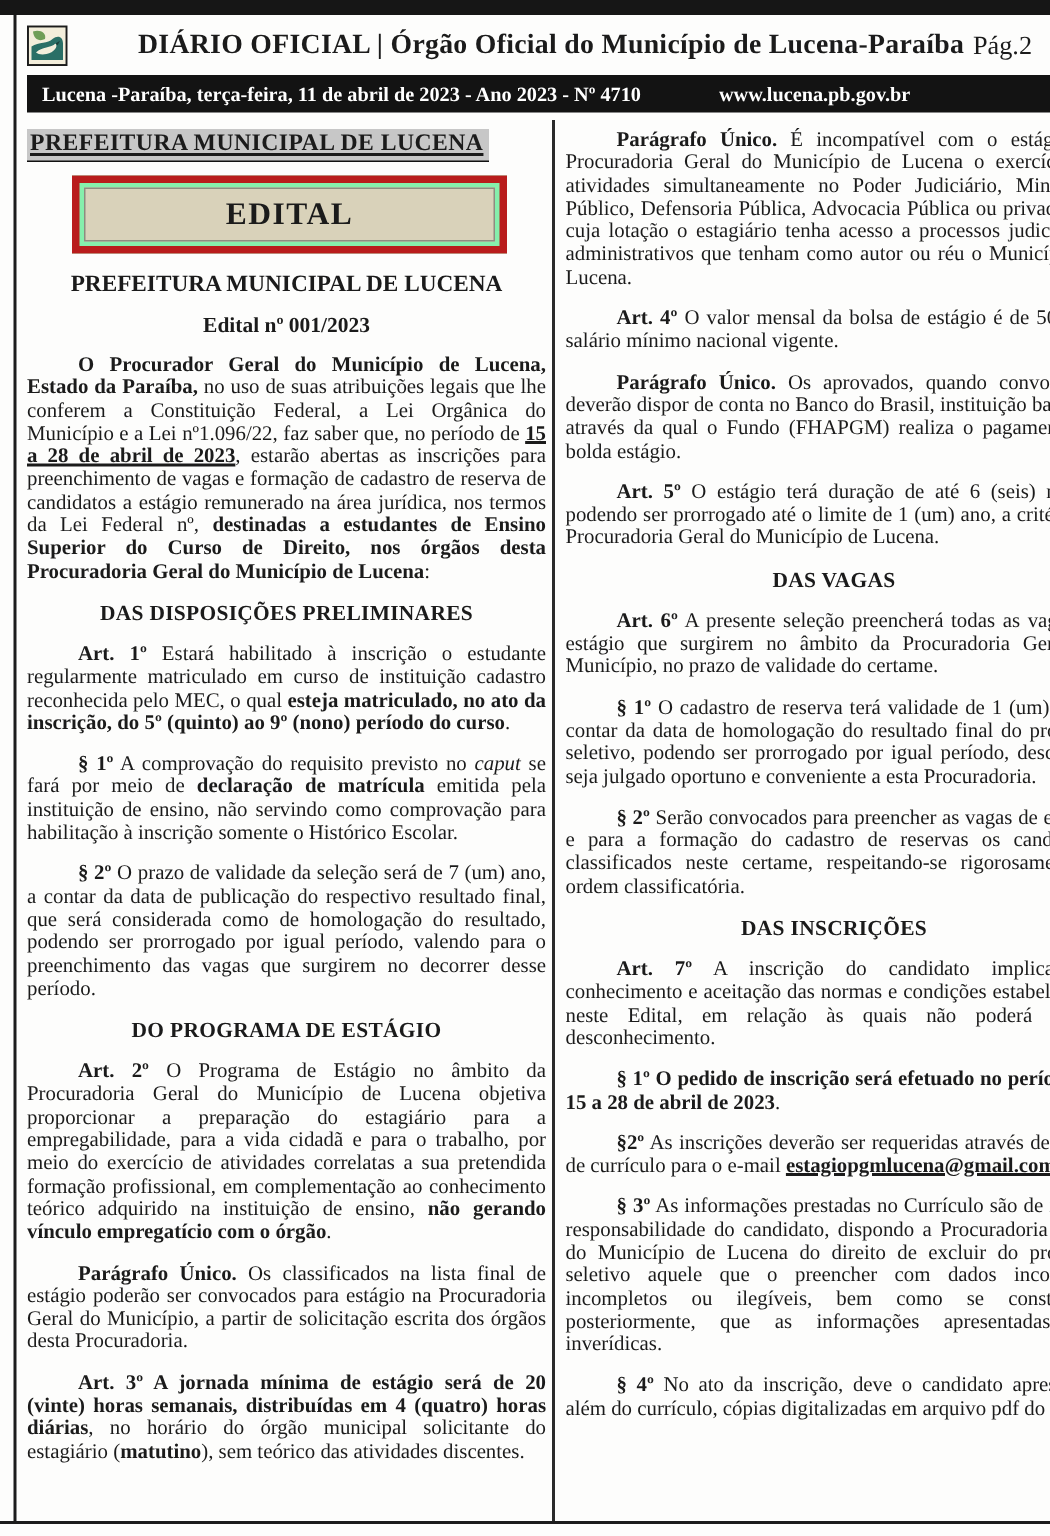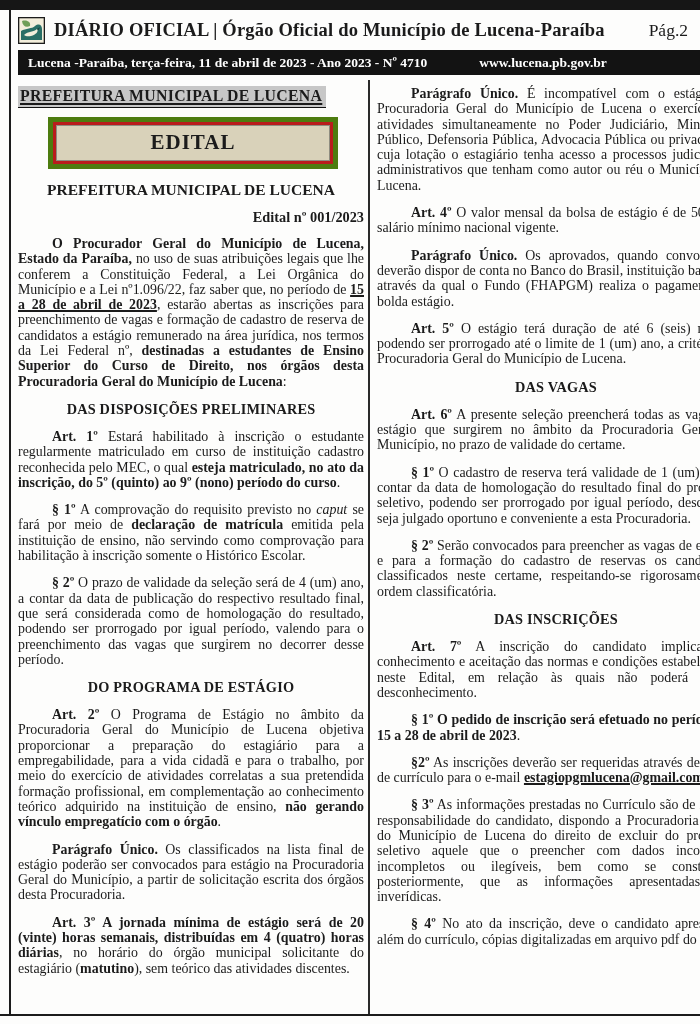--- a/index.html
+++ b/index.html
@@ -8,21 +8,21 @@
     background:#fdfdfc;color:#1b1b1b;
     font-family:"Liberation Serif","DejaVu Serif",serif;
   }
   .top-strip{position:absolute;top:0;left:0;width:700px;height:10px;background:#161616;}
   .left-border{position:absolute;left:9px;top:10px;width:2px;height:1006px;background:#1c1c1c;}
   .bottom-border{position:absolute;left:0;top:1014px;width:700px;height:2px;background:#1c1c1c;}
   .column-divider{position:absolute;left:368px;top:80px;width:2px;height:934px;background:#2a2a2a;}
 
   .masthead{position:absolute;top:13px;left:18px;width:678px;height:34px;display:flex;align-items:center;}
   .crest{width:27px;height:27px;flex:0 0 27px;margin-right:9px;}
-  .masthead-title{font-weight:bold;font-size:18.5px;letter-spacing:0.2px;white-space:nowrap;}
+  .masthead-title{font-weight:bold;font-size:18.5px;letter-spacing:0.2px;white-space:nowrap;margin-left:38px;}
   .page-number{margin-left:auto;margin-right:8px;font-weight:normal;font-size:17.5px;}
 
   .dateline{
     position:absolute;top:50px;left:18px;width:722px;height:25px;background:#131313;color:#ffffff;
     display:flex;align-items:center;font-weight:bold;font-size:13.5px;white-space:nowrap;
   }
   .dateline-text{padding-left:10px;}
   .dateline-site{margin-left:52px;}
 
   .content{position:absolute;top:86px;left:18px;width:720px;display:flex;align-items:flex-start;}
@@ -40,21 +40,21 @@
     font-weight:bold;text-align:center;margin:0 0 10px 0;
   }
   .highlight-wrap{margin:0 0 9px 0;}
   .highlight-title{
     display:inline-block;background:#c7c7c7;font-weight:bold;font-size:15.8px;
     padding:1px 4px 2px 2px;letter-spacing:0.3px;
     text-decoration:underline;text-decoration-thickness:2px;text-underline-offset:2px;
     border-bottom:1px solid #111;
   }
   .edital-box{
-    margin:3px 26px 12px 30px;border:5px solid #4d7c0f;background:#b91c1c;padding:3px;
+    margin:3px 26px 12px 30px;border:5px solid #b91c1c;background:#86efac;padding:3px;
   }
   .edital-box-inner{
     background:#d9d2ba;border:1px solid #8e8c80;text-align:center;
     font-weight:bold;font-size:21px;letter-spacing:1px;padding:4px 0 5px 0;
   }
 </style>
 </head>
 <body>
 
 <div>
@@ -78,26 +78,26 @@
     <span class="dateline-site">www.lucena.pb.gov.br</span>
   </div>
 
   <div class="content">
     <div class="col-left">
         <div class="highlight-wrap"><span class="highlight-title">PREFEITURA MUNICIPAL DE LUCENA</span></div>
         <div class="edital-box">
           <div class="edital-box-inner">EDITAL</div>
         </div>
         <div class="center-line" style="font-size: 15.5px;">PREFEITURA MUNICIPAL DE LUCENA</div>
-        <div class="center-line" style="font-size: 14.3px; margin-top: 8px; text-align: right;">Edital nº 001/2023</div>
+        <div class="center-line" style="font-size: 14.3px; margin-top: 8px;">Edital nº 001/2023</div>
         <p class="para"><span style="font-weight: bold;">O Procurador Geral do Município de Lucena, Estado da Paraíba,</span><span> no uso de suas atribuições legais que lhe conferem a Constituição Federal, a Lei Orgânica do Município e a Lei nº1.096/22, faz saber que, no período de </span><span style="font-weight: bold; text-decoration: underline 1.5px;">15 a 28 de abril de 2023</span><span>, estarão abertas as inscrições para preenchimento de vagas e formação de cadastro de reserva de candidatos a estágio remunerado na área jurídica, nos termos da Lei Federal nº, </span><span style="font-weight: bold;">destinadas a estudantes de Ensino Superior do Curso de Direito, nos órgãos desta Procuradoria Geral do Município de Lucena</span><span>:</span></p>
         <div class="heading">DAS DISPOSIÇÕES PRELIMINARES</div>
         <p class="para"><span style="font-weight: bold;">Art. 1º</span><span> Estará habilitado à inscrição o estudante regularmente matriculado em curso de instituição cadastro reconhecida pelo MEC, o qual </span><span style="font-weight: bold;">esteja matriculado, no ato da inscrição, do 5º (quinto) ao 9º (nono) período do curso</span><span>.</span></p>
         <p class="para"><span style="font-weight: bold;">§ 1º</span><span> A comprovação do requisito previsto no </span><span style="font-style: italic;">caput</span><span> se fará por meio de </span><span style="font-weight: bold;">declaração de matrícula</span><span> emitida pela instituição de ensino, não servindo como comprovação para habilitação à inscrição somente o Histórico Escolar.</span></p>
-        <p class="para"><span style="font-weight: bold;">§ 2º</span><span> O prazo de validade da seleção será de 4 (um) ano, a contar da data de publicação do respectivo resultado final, que será considerada como de homologação do resultado, podendo ser prorrogado por igual período, valendo para o preenchimento das vagas que surgirem no decorrer desse período.</span></p>
+        <p class="para"><span style="font-weight: bold;">§ 2º</span><span> O prazo de validade da seleção será de 7 (um) ano, a contar da data de publicação do respectivo resultado final, que será considerada como de homologação do resultado, podendo ser prorrogado por igual período, valendo para o preenchimento das vagas que surgirem no decorrer desse período.</span></p>
         <div class="heading">DO PROGRAMA DE ESTÁGIO</div>
         <p class="para"><span style="font-weight: bold;">Art. 2º</span><span> O Programa de Estágio no âmbito da Procuradoria Geral do Município de Lucena objetiva proporcionar a preparação do estagiário para a empregabilidade, para a vida cidadã e para o trabalho, por meio do exercício de atividades correlatas a sua pretendida formação profissional, em complementação ao conhecimento teórico adquirido na instituição de ensino, </span><span style="font-weight: bold;">não gerando vínculo empregatício com o órgão</span><span>.</span></p>
         <p class="para"><span style="font-weight: bold;">Parágrafo Único.</span><span> Os classificados na lista final de estágio poderão ser convocados para estágio na Procuradoria Geral do Município, a partir de solicitação escrita dos órgãos desta Procuradoria.</span></p>
         <p class="para"><span style="font-weight: bold;">Art. 3º A jornada mínima de estágio será de 20 (vinte) horas semanais, distribuídas em 4 (quatro) horas diárias</span><span>, no horário do órgão municipal solicitante do estagiário (</span><span style="font-weight: bold;">matutino</span><span>), sem teórico das atividades discentes.</span></p>
       </div>
     <div class="col-right">
         <p class="para"><span style="font-weight: bold;">Parágrafo Único.</span><span> É incompatível com o estágio na Procuradoria Geral do Município de Lucena o exercício de atividades simultaneamente no Poder Judiciário, Ministério Público, Defensoria Pública, Advocacia Pública ou privada, em cuja lotação o estagiário tenha acesso a processos judicias ou administrativos que tenham como autor ou réu o Município de Lucena.</span></p>
         <p class="para"><span style="font-weight: bold;">Art. 4º</span><span> O valor mensal da bolsa de estágio é de 50% do salário mínimo nacional vigente.</span></p>
         <p class="para"><span style="font-weight: bold;">Parágrafo Único.</span><span> Os aprovados, quando convocados, deverão dispor de conta no Banco do Brasil, instituição bancária através da qual o Fundo (FHAPGM) realiza o pagamento de bolda estágio.</span></p>
         <p class="para"><span style="font-weight: bold;">Art. 5º</span><span> O estágio terá duração de até 6 (seis) meses, podendo ser prorrogado até o limite de 1 (um) ano, a critério da Procuradoria Geral do Município de Lucena.</span></p>

